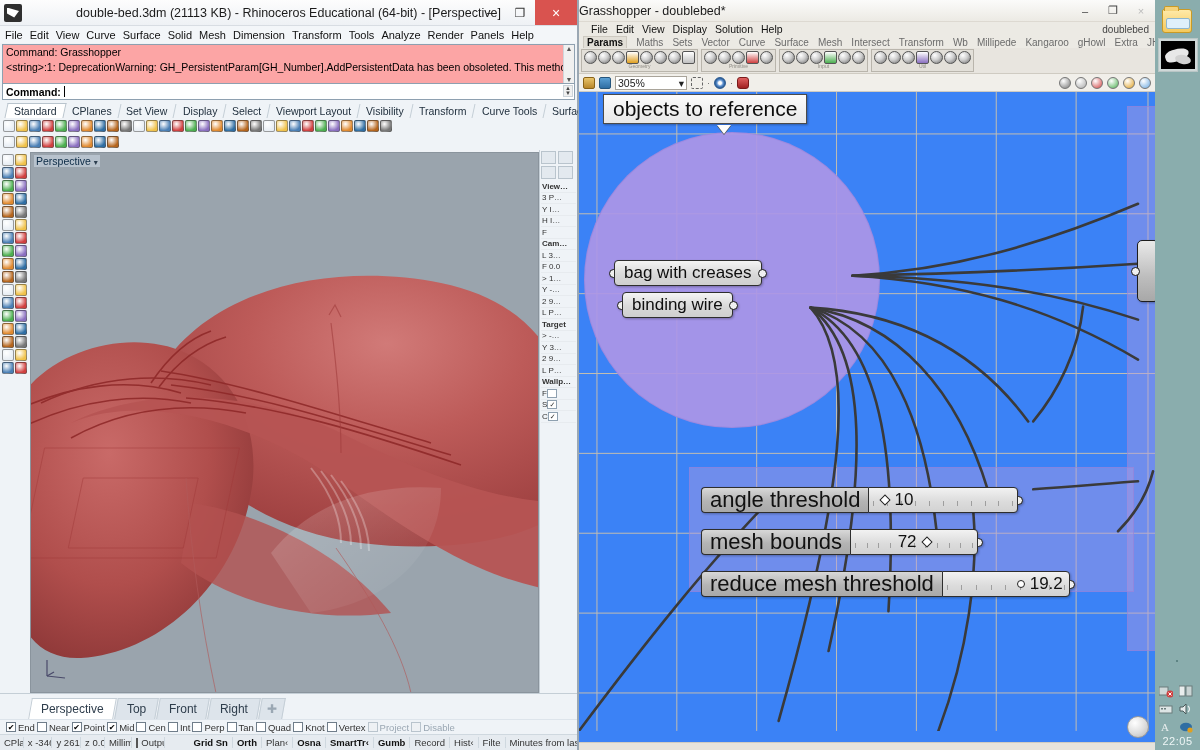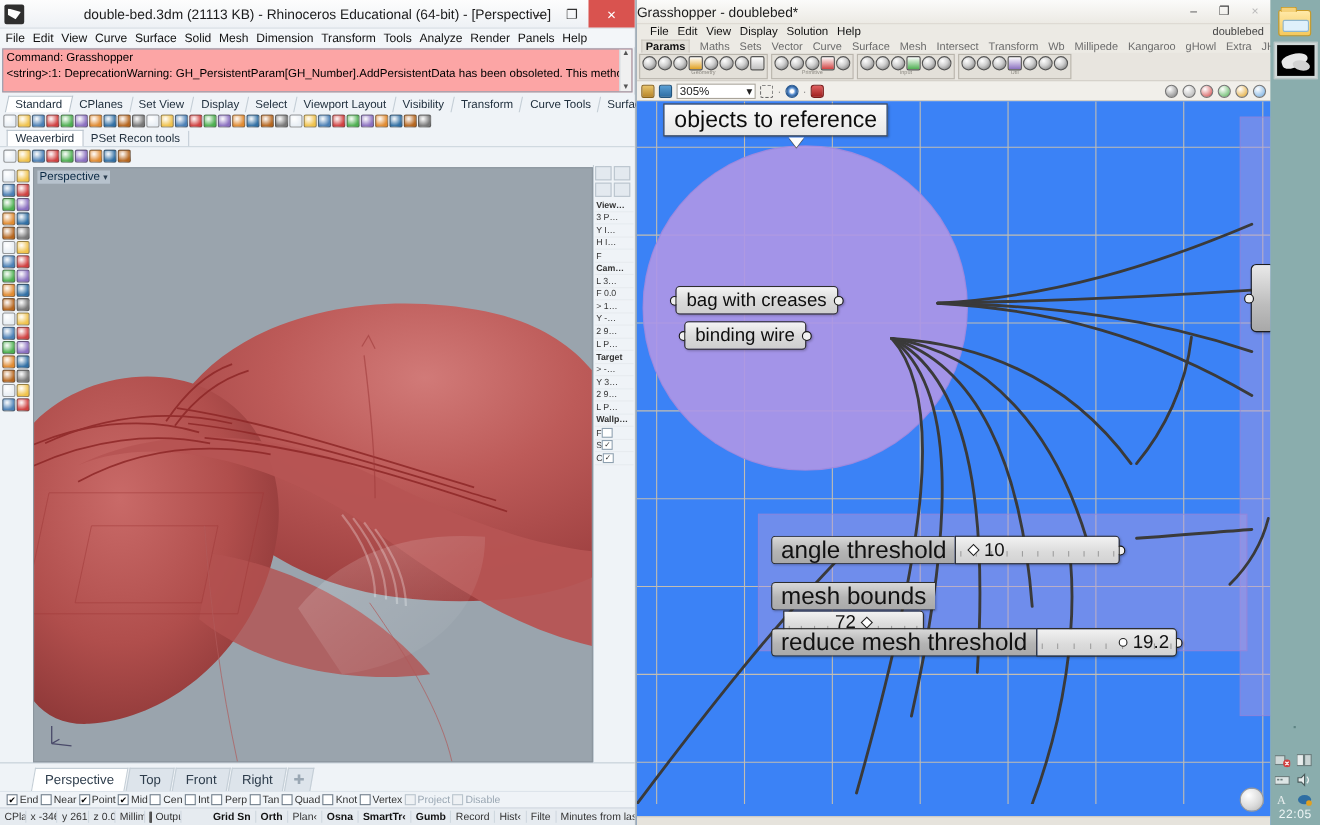--- a/index.html
+++ b/index.html
@@ -366,20 +366,25 @@
         <span>Help</span>
       </div>
 
     <div class="r-cmdwrap">
       <div class="r-cmdline">Command: Grasshopper</div>
       <div class="r-cmdline">&lt;string&gt;:1: DeprecationWarning: GH_PersistentParam[GH_Number].AddPersistentData has been obsoleted.  This method has been superceded</div>
       <div class="r-scroll">
           <span>▲</span>
           <span>▼</span>
         </div>
+    </div>
+    <div class="r-cmdprompt">
+      <span>Command:</span>
+      <span class="caret"></span>
+      <span class="spin">▲<br>▼</span>
     </div>
 
     <div class="r-tabs" id="r-toolbar-tabs">
         <div class="r-tab active"><span>Standard</span></div>
         <div class="r-tab"><span>CPlanes</span></div>
         <div class="r-tab"><span>Set View</span></div>
         <div class="r-tab"><span>Display</span></div>
         <div class="r-tab"><span>Select</span></div>
         <div class="r-tab"><span>Viewport Layout</span></div>
         <div class="r-tab"><span>Visibility</span></div>
@@ -412,24 +417,20 @@
         <span class="ic" style="background: radial-gradient(circle at 35% 30%, rgb(255, 255, 255) 0%, rgb(232, 238, 244) 70%); border: 1px solid rgba(60, 60, 60, 0.5);"></span>
         <span class="ic" style="background: radial-gradient(circle at 35% 30%, rgb(255, 255, 255) 0%, rgb(240, 194, 75) 70%); border: 1px solid rgba(60, 60, 60, 0.5);"></span>
         <span class="ic" style="background: radial-gradient(circle at 35% 30%, rgb(255, 255, 255) 0%, rgb(74, 127, 181) 70%); border: 1px solid rgba(60, 60, 60, 0.5);"></span>
         <span class="ic" style="background: radial-gradient(circle at 35% 30%, rgb(255, 255, 255) 0%, rgb(208, 64, 64) 70%); border: 1px solid rgba(60, 60, 60, 0.5);"></span>
         <span class="ic" style="background: radial-gradient(circle at 35% 30%, rgb(255, 255, 255) 0%, rgb(76, 175, 80) 70%); border: 1px solid rgba(60, 60, 60, 0.5);"></span>
         <span class="ic" style="background: radial-gradient(circle at 35% 30%, rgb(255, 255, 255) 0%, rgb(138, 111, 192) 70%); border: 1px solid rgba(60, 60, 60, 0.5);"></span>
         <span class="ic" style="background: radial-gradient(circle at 35% 30%, rgb(255, 255, 255) 0%, rgb(224, 138, 48) 70%); border: 1px solid rgba(60, 60, 60, 0.5);"></span>
         <span class="ic" style="background: radial-gradient(circle at 35% 30%, rgb(255, 255, 255) 0%, rgb(47, 110, 163) 70%); border: 1px solid rgba(60, 60, 60, 0.5);"></span>
         <span class="ic" style="background: radial-gradient(circle at 35% 30%, rgb(255, 255, 255) 0%, rgb(181, 101, 29) 70%); border: 1px solid rgba(60, 60, 60, 0.5);"></span>
         <span class="ic" style="background: radial-gradient(circle at 35% 30%, rgb(255, 255, 255) 0%, rgb(119, 119, 119) 70%); border: 1px solid rgba(60, 60, 60, 0.5);"></span>
-      </div>
-    <div class="r-tabs2" id="r-plugin-tabs">
-        <div class="r-tab active"><span>Weaverbird</span></div>
-        <div class="r-tab"><span>PSet Recon tools</span></div>
       </div>
     <div class="r-iconrow" id="r-iconrow2">
         <span class="ic" style="background: radial-gradient(circle at 35% 30%, rgb(255, 255, 255) 0%, rgb(232, 238, 244) 70%); border: 1px solid rgba(60, 60, 60, 0.5);"></span>
         <span class="ic" style="background: radial-gradient(circle at 35% 30%, rgb(255, 255, 255) 0%, rgb(240, 194, 75) 70%); border: 1px solid rgba(60, 60, 60, 0.5);"></span>
         <span class="ic" style="background: radial-gradient(circle at 35% 30%, rgb(255, 255, 255) 0%, rgb(74, 127, 181) 70%); border: 1px solid rgba(60, 60, 60, 0.5);"></span>
         <span class="ic" style="background: radial-gradient(circle at 35% 30%, rgb(255, 255, 255) 0%, rgb(208, 64, 64) 70%); border: 1px solid rgba(60, 60, 60, 0.5);"></span>
         <span class="ic" style="background: radial-gradient(circle at 35% 30%, rgb(255, 255, 255) 0%, rgb(76, 175, 80) 70%); border: 1px solid rgba(60, 60, 60, 0.5);"></span>
         <span class="ic" style="background: radial-gradient(circle at 35% 30%, rgb(255, 255, 255) 0%, rgb(138, 111, 192) 70%); border: 1px solid rgba(60, 60, 60, 0.5);"></span>
         <span class="ic" style="background: radial-gradient(circle at 35% 30%, rgb(255, 255, 255) 0%, rgb(224, 138, 48) 70%); border: 1px solid rgba(60, 60, 60, 0.5);"></span>
         <span class="ic" style="background: radial-gradient(circle at 35% 30%, rgb(255, 255, 255) 0%, rgb(47, 110, 163) 70%); border: 1px solid rgba(60, 60, 60, 0.5);"></span>
@@ -900,21 +901,21 @@
               <i></i>
               <i></i>
               <i></i>
             </span>
           <span class="knob dia" style="margin-left:6px"></span>
           <span class="val" style="margin-left:5px">10</span>
         </span>
         <span class="port out"></span>
       </div>
 
-      <div class="cap-node" style="left:122px; top:437px;flex-direction:column;">
+      <div class="cap-node" style="left:122px; top:437px;">
         <span class="cap-name">mesh bounds</span>
         <span class="cap-slider" style="width:128px; justify-content:center">
           <span class="ticks">
               <i></i>
               <i></i>
               <i></i>
               <i></i>
               <i></i>
               <i></i>
               <i></i>

